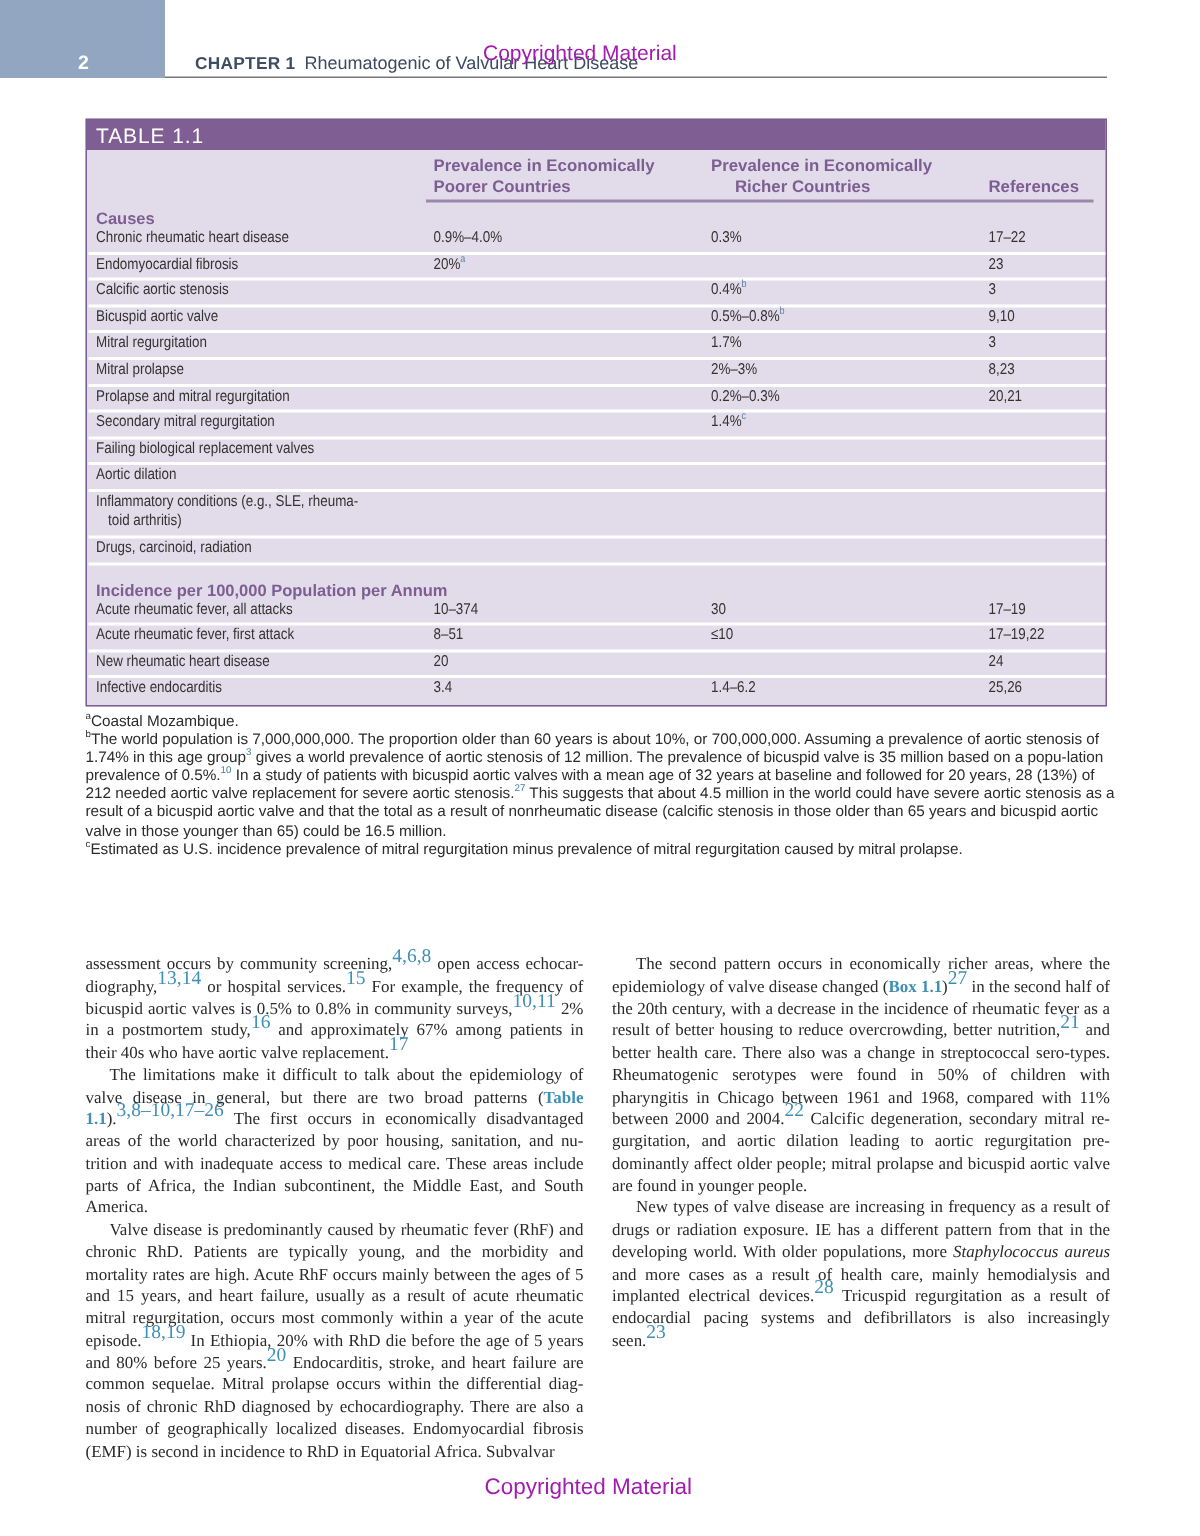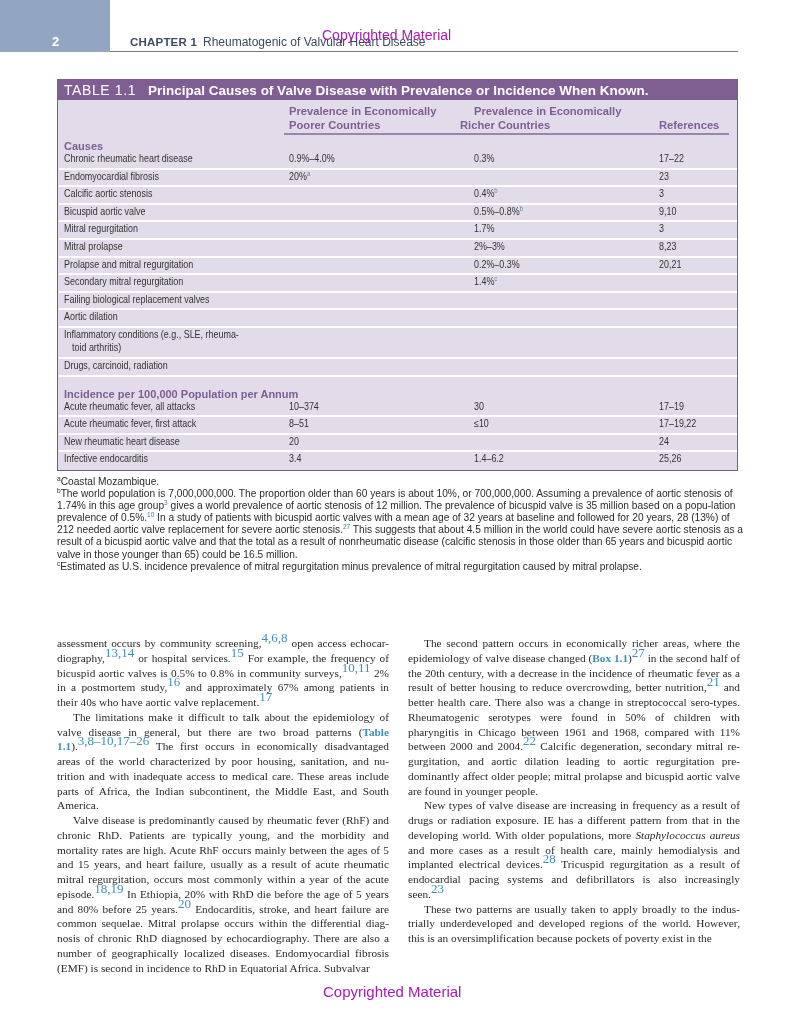--- a/index.html
+++ b/index.html
@@ -48,27 +48,26 @@
 </div>
 <div class="running-head">
   <span class="chap">CHAPTER 1</span><span>Rheumatogenic of Valvular Heart Disease</span>
 </div>
 <div class="head-rule"></div>
 <div class="watermark wm-top">Copyrighted Material</div>
 
 <div class="table-box">
   <div class="table-title">
     <span class="num">TABLE 1.1</span>
-    <span class="cap">Principal Causes of Valve Disease with Prevalence or Incidence When Known.</span>
   </div>
   <div id="tbody">
       <div class="th" style="top: 24px; left: 231px;">Prevalence in Economically</div>
       <div class="th" style="top: 38px; left: 231px;">Poorer Countries</div>
       <div class="th" style="top: 24px; left: 416px;">Prevalence in Economically</div>
-      <div class="th" style="top: 38px; left: 402px;">Richer Countries</div>
+      <div class="th" style="top: 38px; left: 432px;">Richer Countries</div>
       <div class="th" style="top: 38px; left: 601px;">References</div>
       <div class="hrule" style="top: 53px; left: 226px; width: 445px;"></div>
       <div class="sec" style="top: 60px; left: 6px;">Causes</div>
       <div class="t" style="top: 73px; left: 6px;"><span>Chronic rheumatic heart disease</span></div>
       <div class="t" style="top: 73px; left: 231px;"><span>0.9%–4.0%</span></div>
       <div class="t" style="top: 73px; left: 416px;"><span>0.3%</span></div>
       <div class="t" style="top: 73px; left: 601px;"><span>17–22</span></div>
       <div class="rule" style="top: 87.6px;"></div>
       <div class="t" style="top: 90.6px; left: 6px;"><span>Endomyocardial fibrosis</span></div>
       <div class="t" style="top: 90.6px; left: 231px;"><span>20%</span><sup class="fn">a</sup></div>
@@ -156,16 +155,15 @@
 </div>
 
 <div class="col col-left">
   <p><span>assessment occurs by community screening,</span><sup>4,6,8</sup><span> open access echocar-diography,</span><sup>13,14</sup><span> or hospital services.</span><sup>15</sup><span> For example, the frequency of bicuspid aortic valves is 0.5% to 0.8% in community surveys,</span><sup>10,11</sup><span> 2% in a postmortem study,</span><sup>16</sup><span> and approximately 67% among patients in their 40s who have aortic valve replacement.</span><sup>17</sup></p>
   <p class="ind"><span>The limitations make it difficult to talk about the epidemiology of valve disease in general, but there are two broad patterns (</span><span class="xref">Table 1.1</span><span>).</span><sup>3,8–10,17–26</sup><span> The first occurs in economically disadvantaged areas of the world characterized by poor housing, sanitation, and nu-trition and with inadequate access to medical care. These areas include parts of Africa, the Indian subcontinent, the Middle East, and South America.</span></p>
   <p class="ind"><span>Valve disease is predominantly caused by rheumatic fever (RhF) and chronic RhD. Patients are typically young, and the morbidity and mortality rates are high. Acute RhF occurs mainly between the ages of 5 and 15 years, and heart failure, usually as a result of acute rheumatic mitral regurgitation, occurs most commonly within a year of the acute episode.</span><sup>18,19</sup><span> In Ethiopia, 20% with RhD die before the age of 5 years and 80% before 25 years.</span><sup>20</sup><span> Endocarditis, stroke, and heart failure are common sequelae. Mitral prolapse occurs within the differential diag-nosis of chronic RhD diagnosed by echocardiography. There are also a number of geographically localized diseases. Endomyocardial fibrosis (EMF) is second in incidence to RhD in Equatorial Africa. Subvalvar</span></p>
 </div>
 <div class="col col-right">
   <p class="ind"><span>The second pattern occurs in economically richer areas, where the epidemiology of valve disease changed (</span><span class="xref">Box 1.1</span><span>)</span><sup>27</sup><span> in the second half of the 20th century, with a decrease in the incidence of rheumatic fever as a result of better housing to reduce overcrowding, better nutrition,</span><sup>21</sup><span> and better health care. There also was a change in streptococcal sero-types. Rheumatogenic serotypes were found in 50% of children with pharyngitis in Chicago between 1961 and 1968, compared with 11% between 2000 and 2004.</span><sup>22</sup><span> Calcific degeneration, secondary mitral re-gurgitation, and aortic dilation leading to aortic regurgitation pre-dominantly affect older people; mitral prolapse and bicuspid aortic valve are found in younger people.</span></p>
   <p class="ind"><span>New types of valve disease are increasing in frequency as a result of drugs or radiation exposure. IE has a different pattern from that in the developing world. With older populations, more </span><i>Staphylococcus aureus</i><span> and more cases as a result of health care, mainly hemodialysis and implanted electrical devices.</span><sup>28</sup><span> Tricuspid regurgitation as a result of endocardial pacing systems and defibrillators is also increasingly seen.</span><sup>23</sup></p>
-  <p class="ind"><span>These two patterns are usually taken to apply broadly to the indus-trially underdeveloped and developed regions of the world. However, this is an oversimplification because pockets of poverty exist in the</span></p>
 </div>
 
 <div class="watermark wm-bottom">Copyrighted Material</div>
 
 </body></html>

